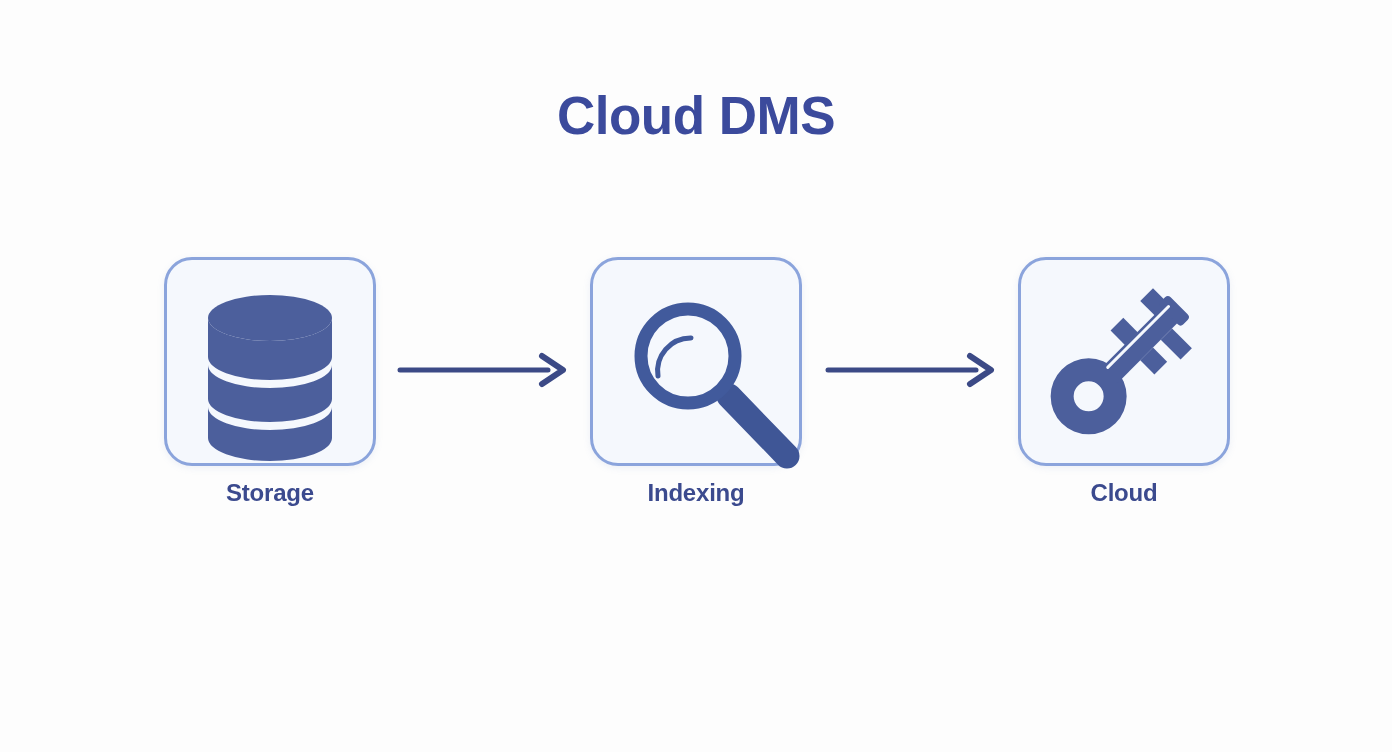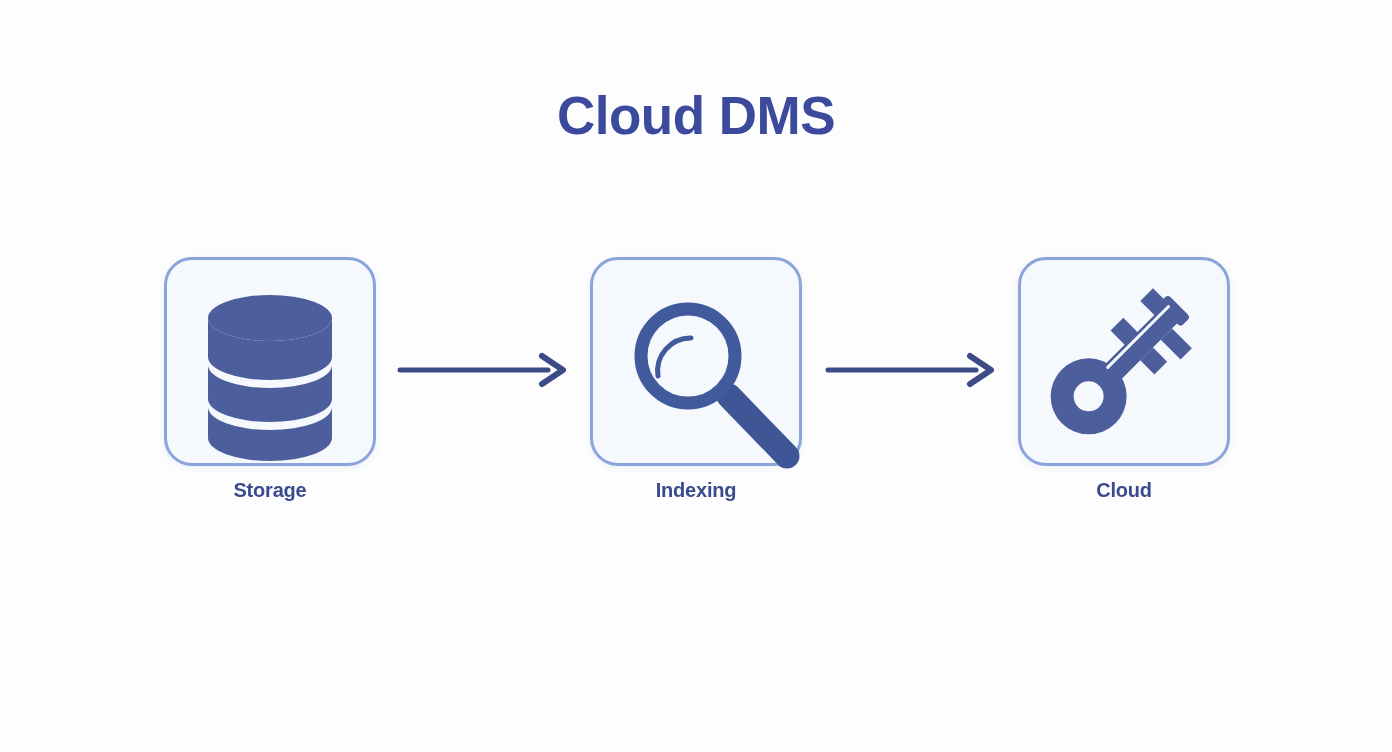--- a/index.html
+++ b/index.html
@@ -67,21 +67,21 @@
     height: 209px;
     overflow: visible;
     pointer-events: none;
   }
   .step-label {
     position: absolute;
     top: 222px;
     left: -20px;
     width: 252px;
     text-align: center;
-    font-size: 20px;
+    font-size: 24px;
     font-weight: bold;
     color: #3b4a8e;
     letter-spacing: -0.2px;
     user-select: none;
   }
 
   .arrow {
     position: absolute;
     top: 93px;
     height: 40px;

